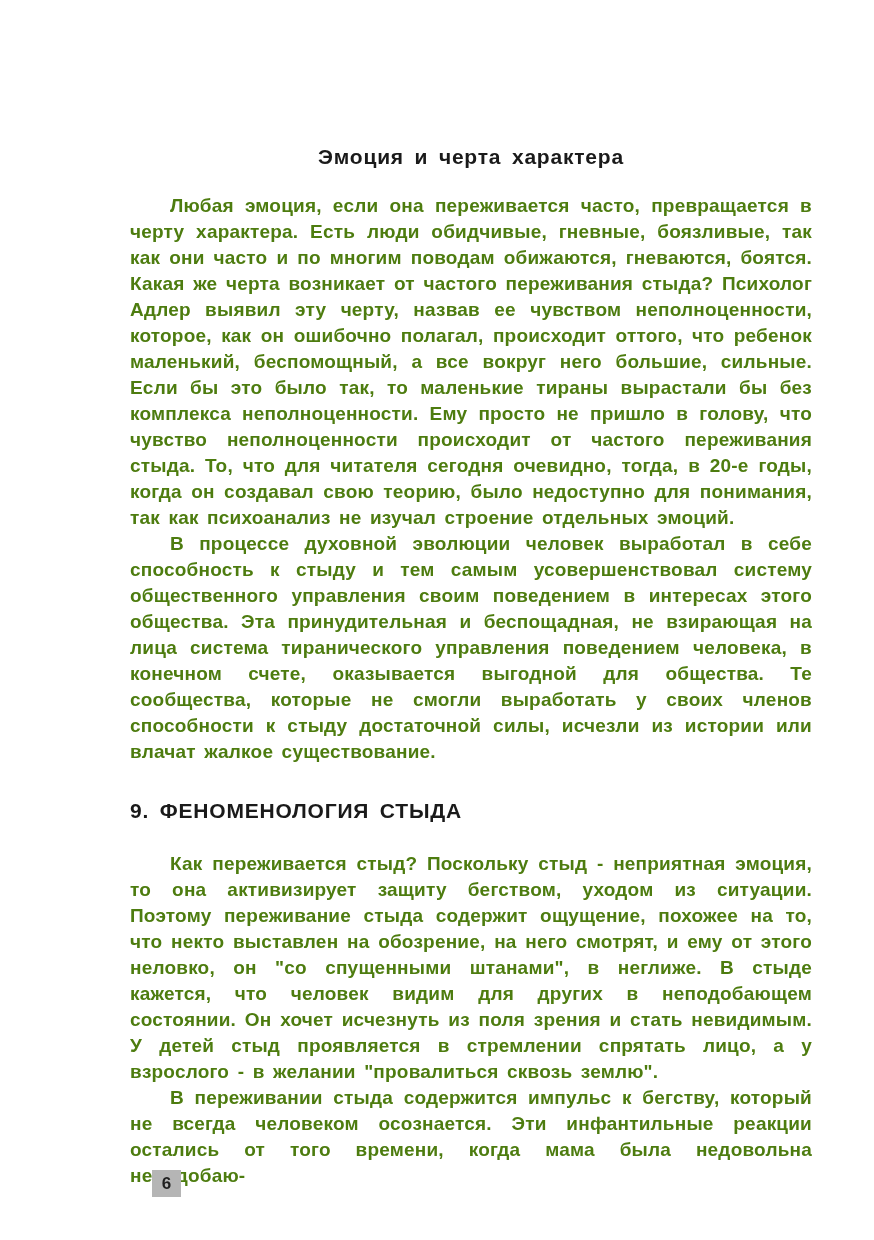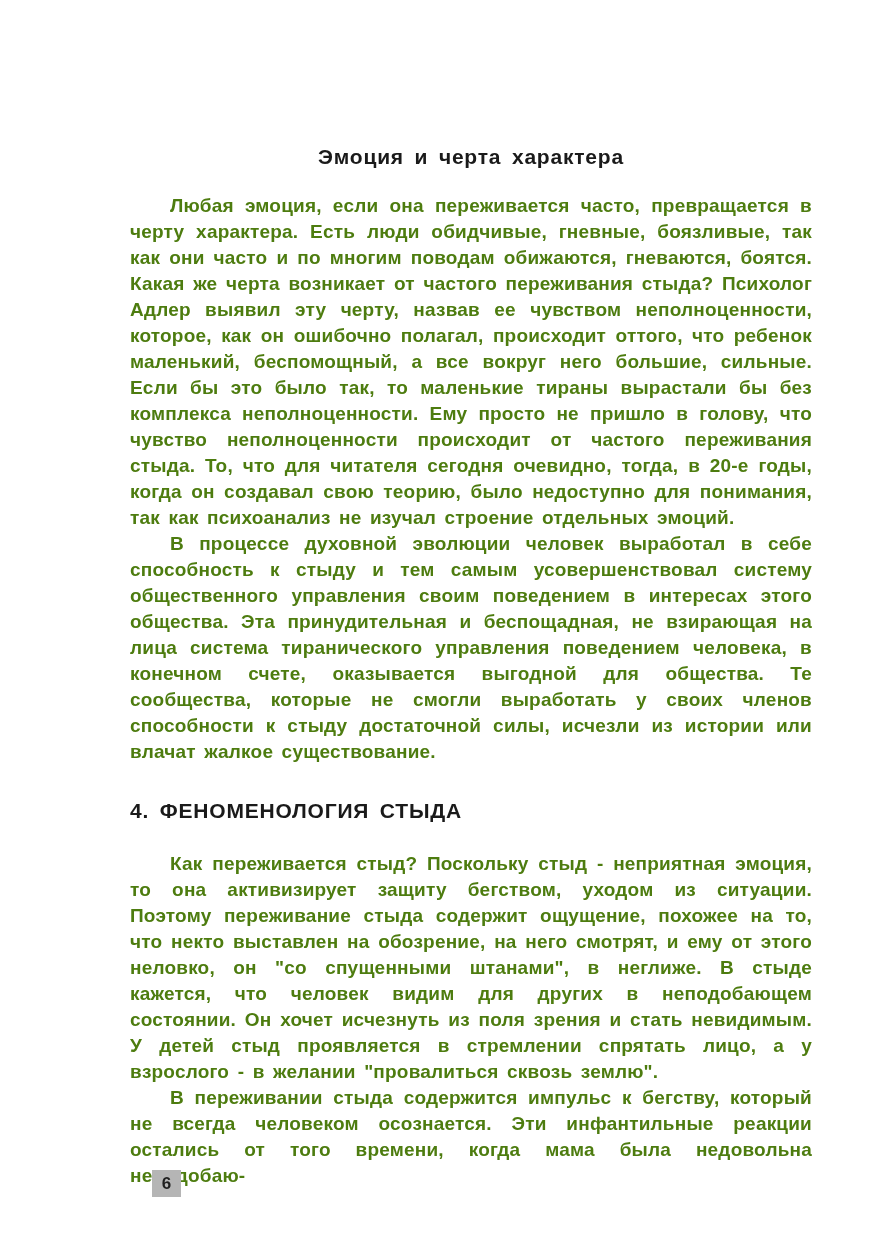--- a/index.html
+++ b/index.html
@@ -67,21 +67,21 @@
 <body>
 
 <div class="page">
   <div class="text-block">
     <h1 class="chapter-title">Эмоция и черта характера</h1>
 
     <p class="para">Любая эмоция, если она переживается часто, превращается в черту характера. Есть люди обидчивые, гневные, боязливые, так как они часто и по многим поводам обижаются, гневаются, боятся. Какая же черта возникает от частого переживания стыда? Психолог Адлер выявил эту черту, назвав ее чувством неполноценности, которое, как он ошибочно полагал, происходит оттого, что ребенок маленький, беспомощный, а все вокруг него большие, сильные. Если бы это было так, то маленькие тираны вырастали бы без комплекса неполноценности. Ему просто не пришло в голову, что чувство неполноценности происходит от частого переживания стыда. То, что для читателя сегодня очевидно, тогда, в 20-е годы, когда он создавал свою теорию, было недоступно для понимания, так как психоанализ не изучал строение отдельных эмоций.</p>
 
     <p class="para">В процессе духовной эволюции человек выработал в себе способность к стыду и тем самым усовершенствовал систему общественного управления своим поведением в интересах этого общества. Эта принудительная и беспощадная, не взирающая на лица система тиранического управления поведением человека, в конечном счете, оказывается выгодной для общества. Те сообщества, которые не смогли выработать у своих членов способности к стыду достаточной силы, исчезли из истории или влачат жалкое существование.</p>
 
-    <h2 class="section-heading">4. ФЕНОМЕНОЛОГИЯ СТЫДА</h2>
+    <h2 class="section-heading">9. ФЕНОМЕНОЛОГИЯ СТЫДА</h2>
 
     <p class="para">Как переживается стыд? Поскольку стыд - неприятная эмоция, то она активизирует защиту бегством, уходом из ситуации. Поэтому переживание стыда содержит ощущение, похожее на то, что некто выставлен на обозрение, на него смотрят, и ему от этого неловко, он "со спущенными штанами", в неглиже. В стыде кажется, что человек видим для других в неподобающем состоянии. Он хочет исчезнуть из поля зрения и стать невидимым. У детей стыд проявляется в стремлении спрятать лицо, а у взрослого - в желании "провалиться сквозь землю".</p>
 
     <p class="para">В переживании стыда содержится импульс к бегству, который не всегда человеком осознается. Эти инфантильные реакции остались от того времени, когда мама была недовольна неподобаю-</p>
   </div>
 
   <div class="page-number-box">
     <span class="page-number">6</span>
   </div>
 </div>

